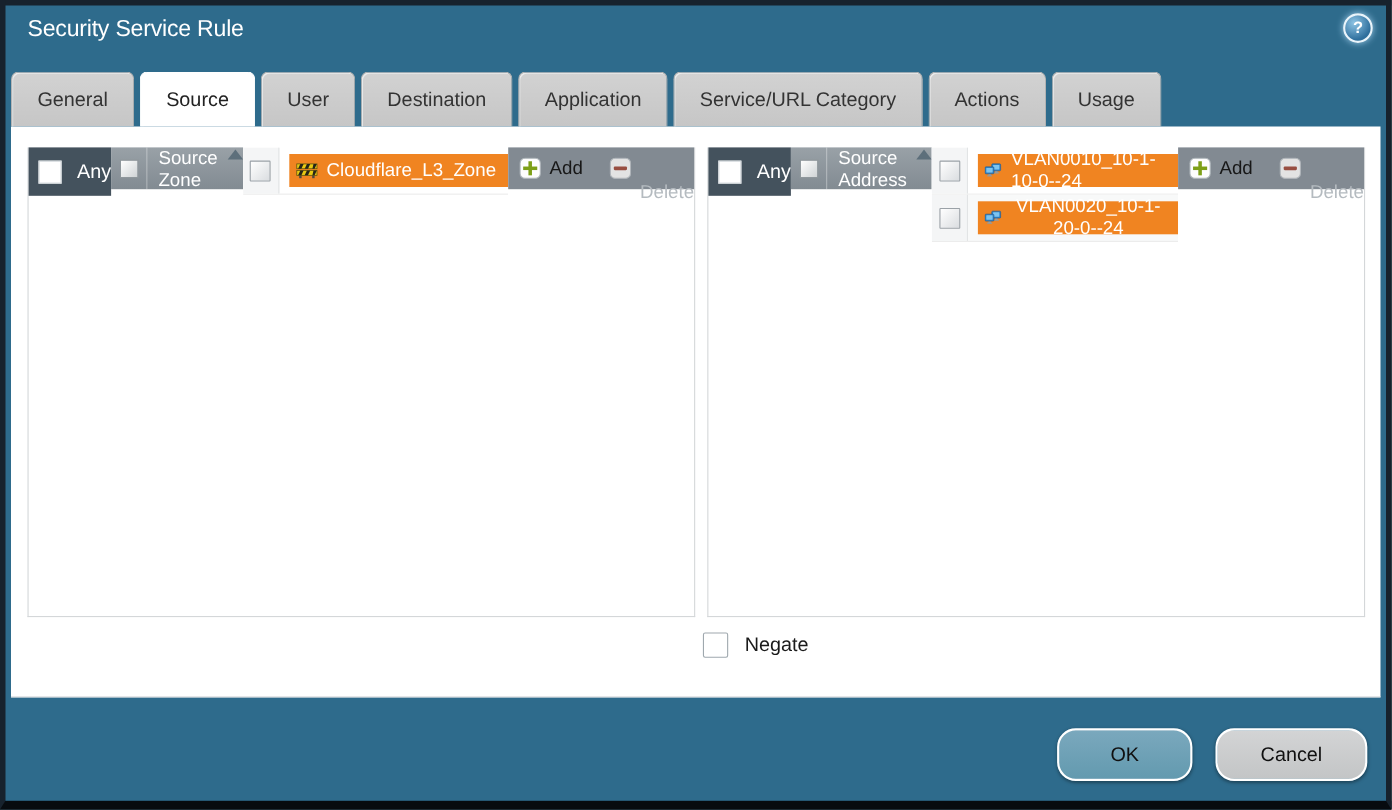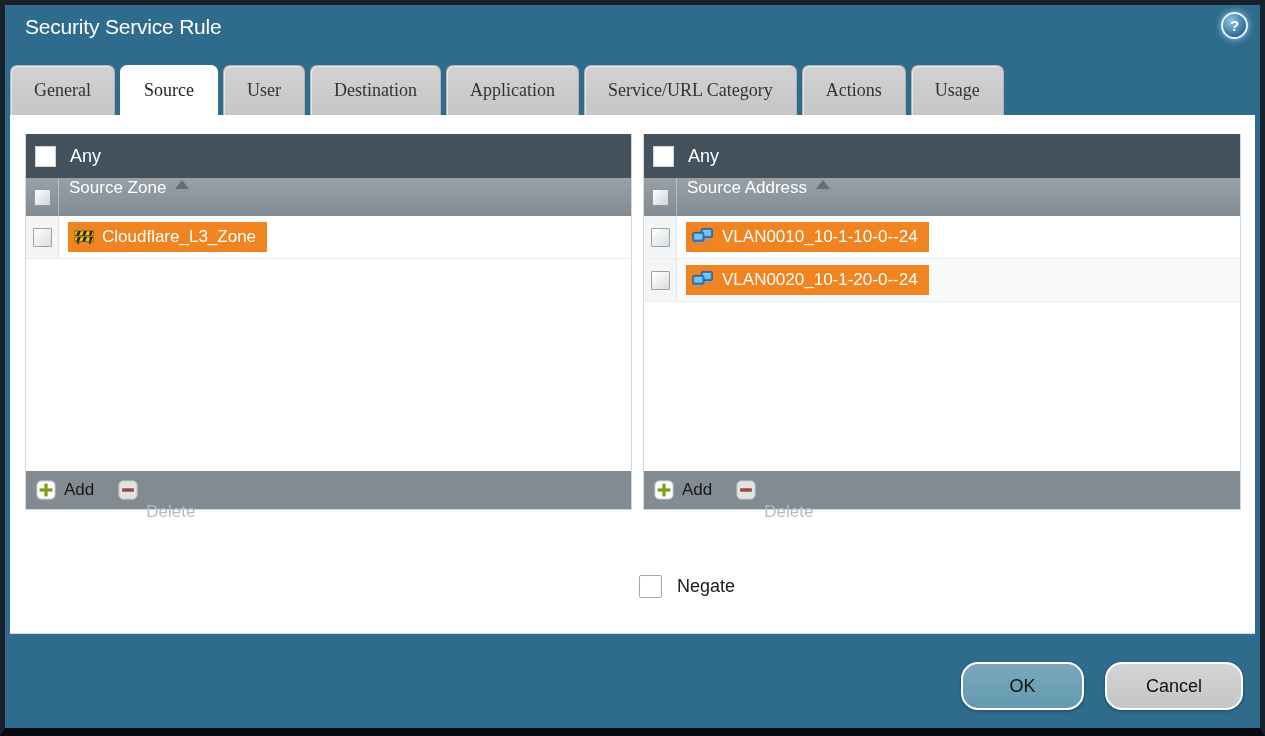--- a/index.html
+++ b/index.html
@@ -26,21 +26,21 @@
     border:2px solid #e9f4fb;
     box-shadow:0 0 7px rgba(170,215,245,.9);
     display:flex; align-items:center; justify-content:center;
     cursor:pointer;
   }
   .help-btn span { color:#fff; font-size:15px; font-weight:bold; line-height:1; }
 
   
   .tabs {
     position:absolute; left:5px; top:60px; height:50px;
-    display:flex; gap:5px; align-items:center;font-family:Liberation Serif, serif;
+    display:flex; gap:5px; align-items:center;
   }
   .tab {
     height:50px; padding:0 23px;
     display:flex; align-items:center;
     background:linear-gradient(#d2d2d2,#c6c6c6);
     border:1px solid #b3b3b3; border-bottom:none;
     border-radius:7px 7px 0 0;
     box-shadow:inset 1px 1px 0 rgba(255,255,255,.55);
     color:#333; font-size:18px; cursor:pointer; white-space:nowrap;
   }
@@ -50,22 +50,22 @@
   }
 
   
   .content {
     position:absolute; left:5px; top:110px; width:1245px; height:519px;
     background:#fff; border-bottom:1px solid #d9dcde;
   }
 
   
   .panel {
-    position:absolute; top:19px; height:376px;
-    display:flex; flex-direction:column;
+    position:absolute; top:19px; height:427px;
+    display:flex; flex-direction:row;
     border:1px solid #d4d7d9; border-top:none;
   }
   .panel.left  { left:15px;  width:607px; }
   .panel.right { left:633px; width:598px; }
 
   .any-header {
     height:44px; background:#44525d; flex:0 0 44px;
     display:flex; align-items:center; padding-left:9px; gap:14px;
   }
   .any-header .label { color:#fff; font-size:18px; }

